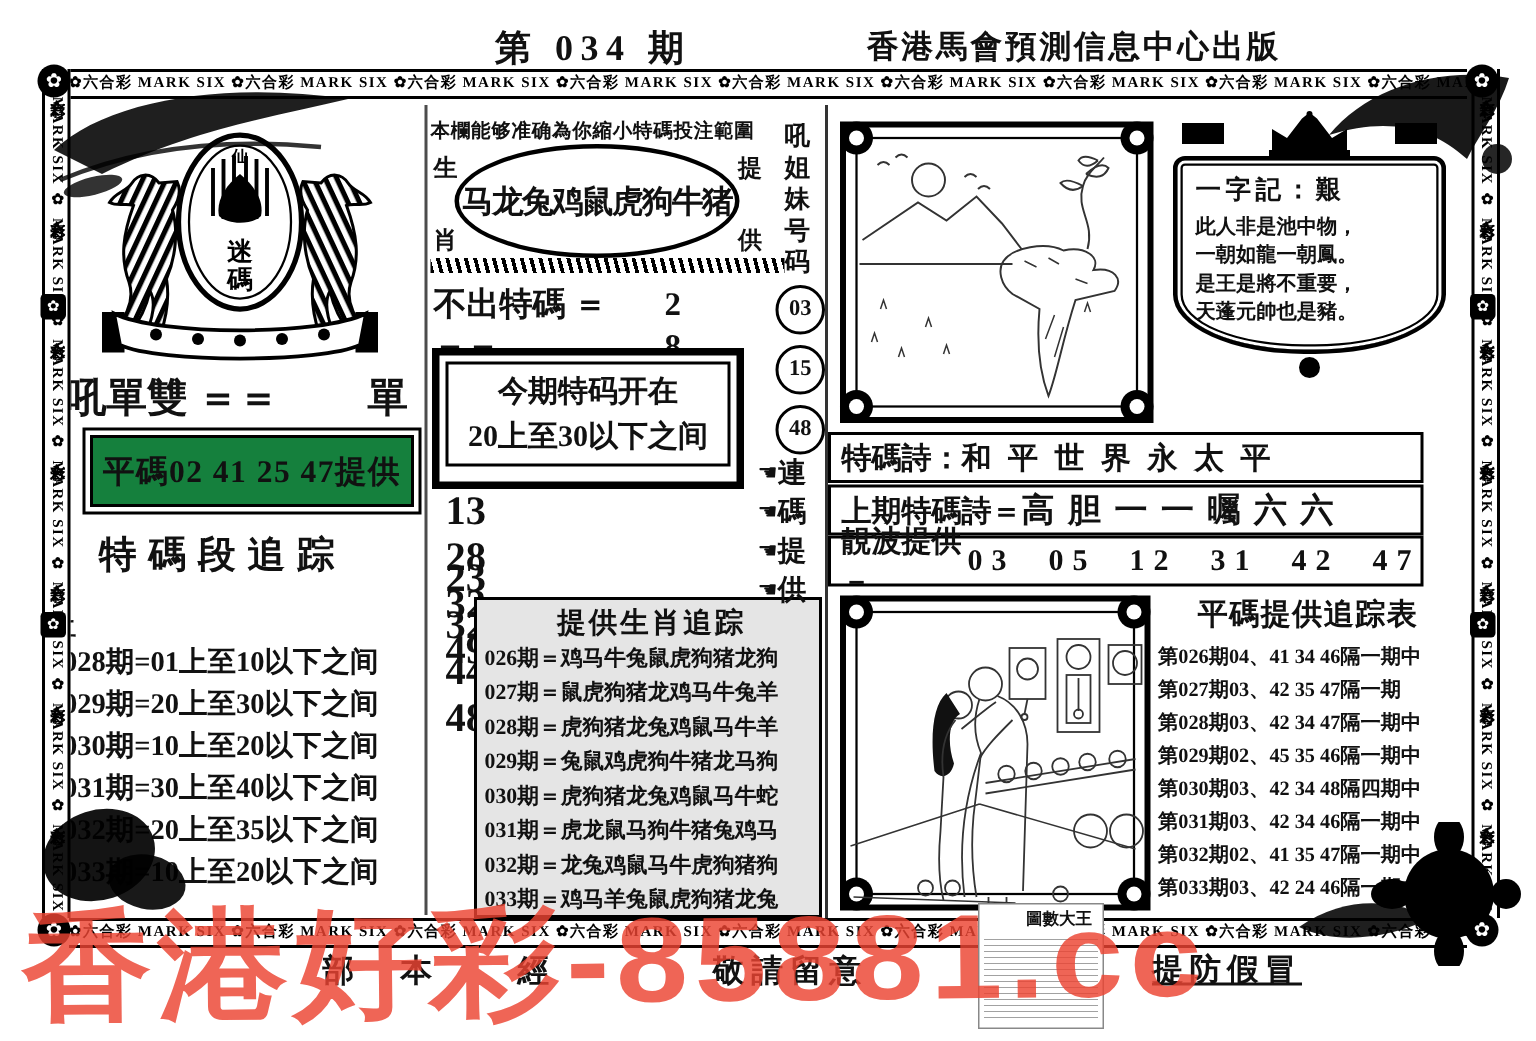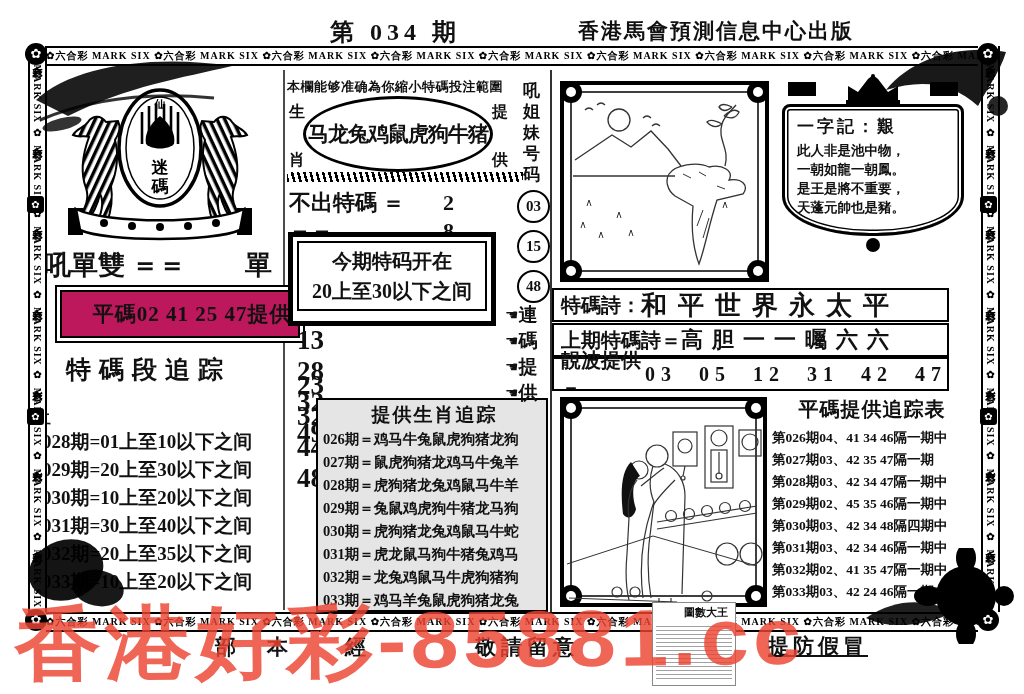--- a/index.html
+++ b/index.html
@@ -10,21 +10,21 @@
   
   .strip{position:absolute;overflow:hidden;background:#fff;white-space:nowrap;
          font:bold 10px "Liberation Serif",serif;letter-spacing:1px;color:#000;z-index:2;}
   .strip.h{height:16px;line-height:15px;border-top:2px solid #000;border-bottom:2px solid #000;}
   .strip.v{width:15px;border-left:2px solid #000;border-right:2px solid #000;
            writing-mode:vertical-rl;text-orientation:mixed;line-height:15px;}
   .medal{position:absolute;width:22px;height:22px;background:#000;border-radius:50%;color:#fff;
          font-size:13px;line-height:22px;text-align:center;z-index:3;}
   .medal.sq{border-radius:3px;width:17px;height:17px;font-size:10px;line-height:17px;}
   
-  .dbox{border:2px solid #000;box-shadow:0 0 0 3px #fff,0 0 0 5px #000;background:#be185d;padding-left:24px;}
+  .dbox{border:2px solid #000;box-shadow:0 0 0 3px #fff,0 0 0 5px #000;background:#15803d;}
   .rowbox{position:absolute;left:552px;width:386px;height:30px;border:2.5px solid #000;
           background:#fff;display:flex;align-items:center;padding-left:7px;font-size:20px;font-weight:bold;}
   .numrow{position:absolute;left:297px;width:172px;display:flex;justify-content:space-between;
           font-size:27px;font-weight:bold;flex-direction:column;}
   .vchars{display:flex;flex-direction:column;align-items:center;}
   .circ{width:29px;height:29px;border:2.5px solid #000;border-radius:50%;background:#fff;
         font-size:15px;font-weight:bold;display:flex;align-items:center;justify-content:center;margin-bottom:7px;}
   .zz{position:absolute;height:10px;background:
       repeating-linear-gradient(75deg,#000 0 2.5px,transparent 2.5px 6px);}
   .orn{position:absolute;z-index:2;}
@@ -255,21 +255,21 @@
         <div>一朝如龍一朝鳳。</div>
         <div>是王是將不重要，</div>
         <div>天蓬元帥也是豬。</div>
       </div>
     </div>
     <div style="width:14px;height:14px;background:#000;border-radius:50%;margin:2px auto 0;"></div>
   </div>
 
   <div class="rowbox" style="top:288px;">
     <span>特碼詩：</span>
-    <span style="letter-spacing:11px;font-size:26px;">和平世界永太平</span>
+    <span style="letter-spacing:11px;font-size:20px;">和平世界永太平</span>
   </div>
   <div class="rowbox" style="top:323px;">
     <span>上期特碼詩＝</span>
     <span style="letter-spacing:9px;font-size:22px;">高胆一一曯六六</span>
   </div>
   <div class="rowbox" style="top:357px;">
     <span>靚波提供－</span>
     <span style="letter-spacing:6px;white-space:pre;">03  05  12  31  42  47</span>
   </div>
 

